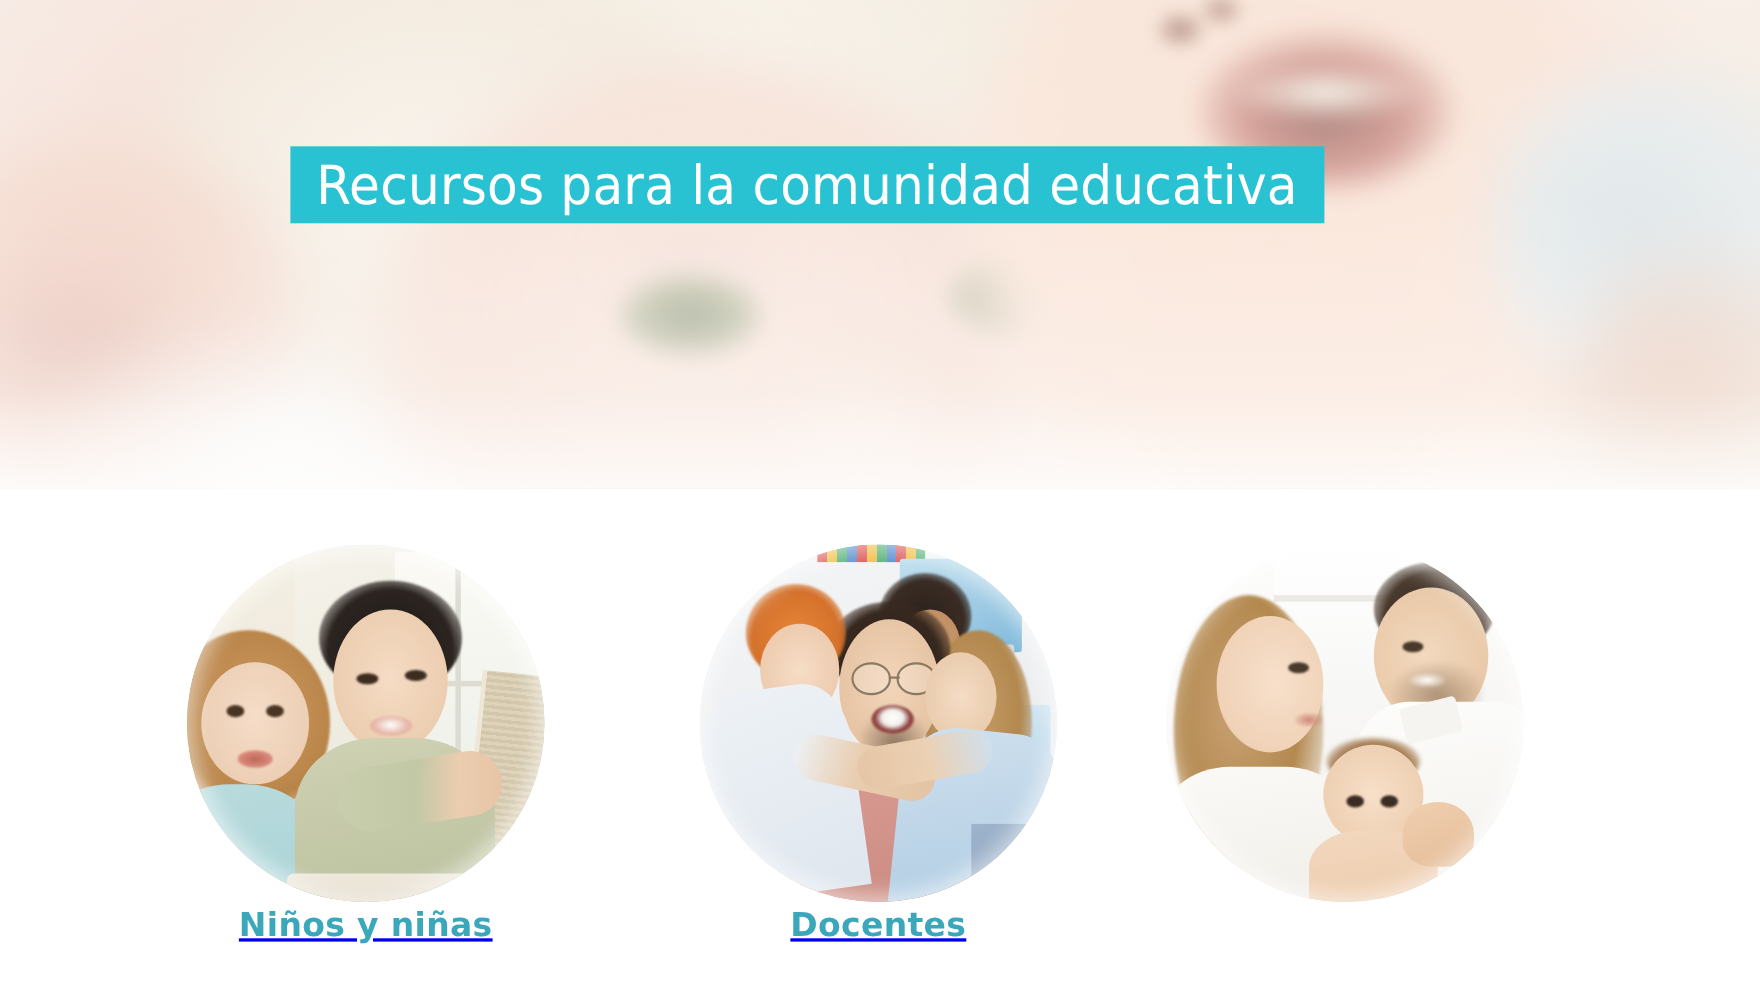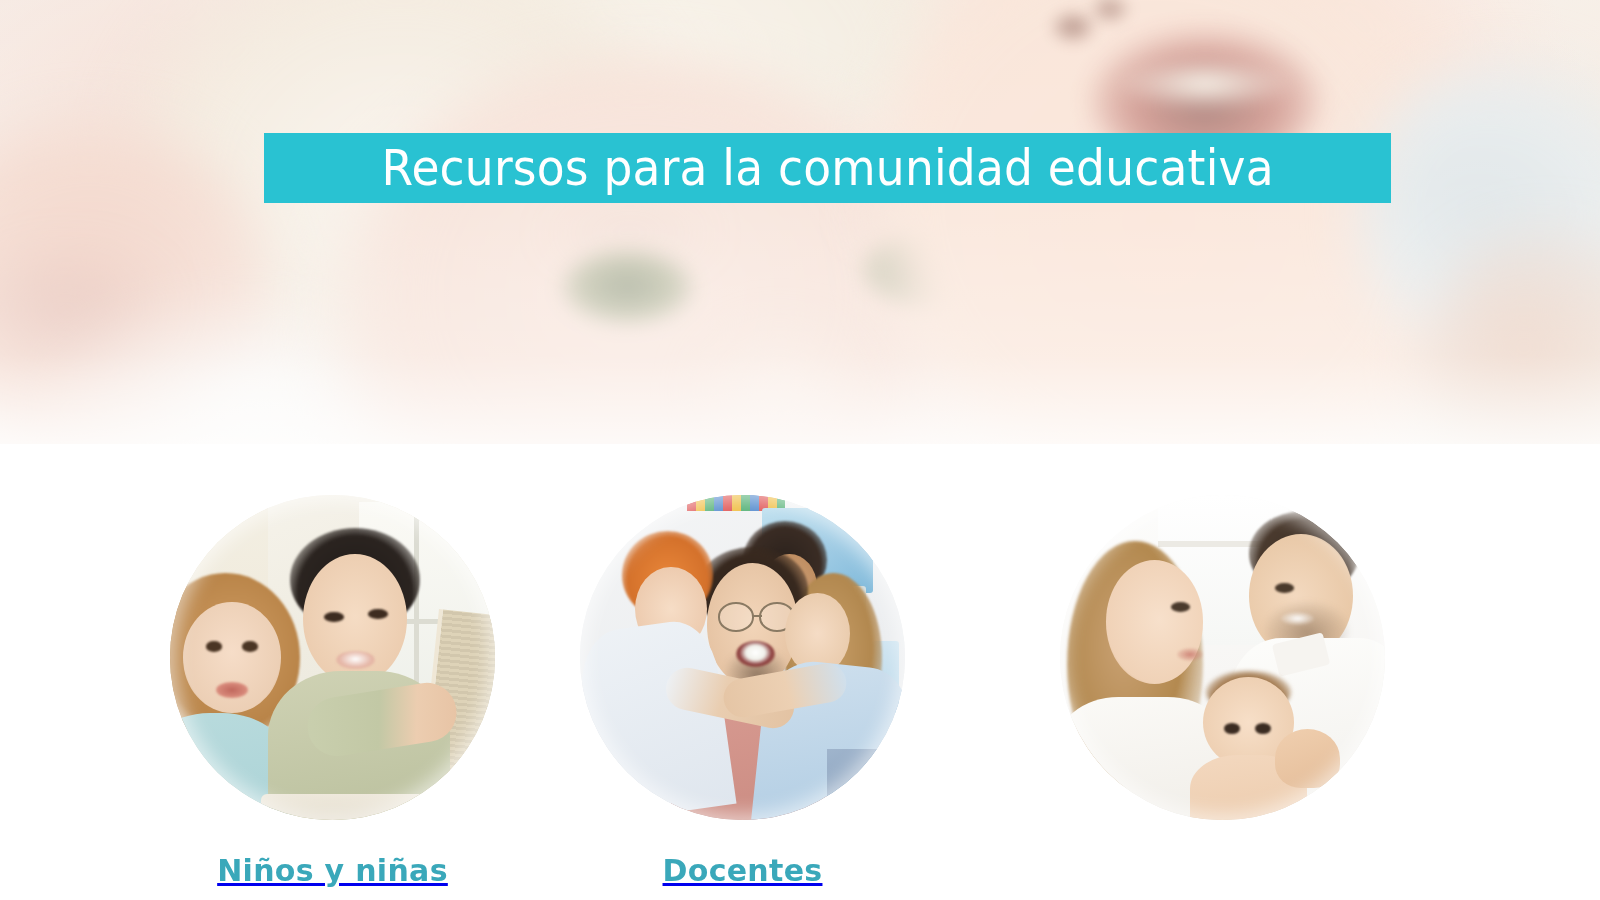--- a/index.html
+++ b/index.html
@@ -85,21 +85,21 @@
         rgba(255,255,255,0.36) 40%,
         rgba(255,255,255,0.52) 80%,
         rgba(255,255,255,0.86) 100%);
   }
 
   
   .title-banner {
     position: absolute;
     left: 264px;
     top: 133px;
-    width: 1127px;
+    width: 940px;
     height: 70px;
     background: #29c2d2;
     display: flex;
     align-items: center;
     justify-content: center;
   }
 
   .title-text {
     color: #ffffff;
     font-family: "DejaVu Sans", "Liberation Sans", sans-serif;
@@ -122,21 +122,21 @@
     background: #ffffff;
   }
 
   .card {
     position: absolute;
     top: 51px;
     width: 325px;
     text-align: center;
   }
   .card-1 { left: 170px; }
-  .card-2 { left: 580px; }
+  .card-2 { left: 636px; }
   .card-3 { left: 1060px; }
 
   .avatar {
     position: relative;
     width: 325px;
     height: 325px;
     border-radius: 50%;
     overflow: hidden;
     background: #ffffff;
   }
@@ -229,21 +229,21 @@
   
   .avatar::after {
     content: "";
     position: absolute; inset: 0;
     border-radius: 50%;
     box-shadow: inset 0 0 18px 6px rgba(255,255,255,0.55);
     pointer-events: none;
   }
 
   .card-label {
-    margin-top: 34px;
+    margin-top: 5px;
     color: #3aa8ba;
     font-family: "DejaVu Sans", "Liberation Sans", sans-serif;
     font-size: 30px;
     font-weight: 700;
     letter-spacing: 0.3px;
     line-height: 1.1;
     white-space: nowrap;
   }
 </style>
 </head>

